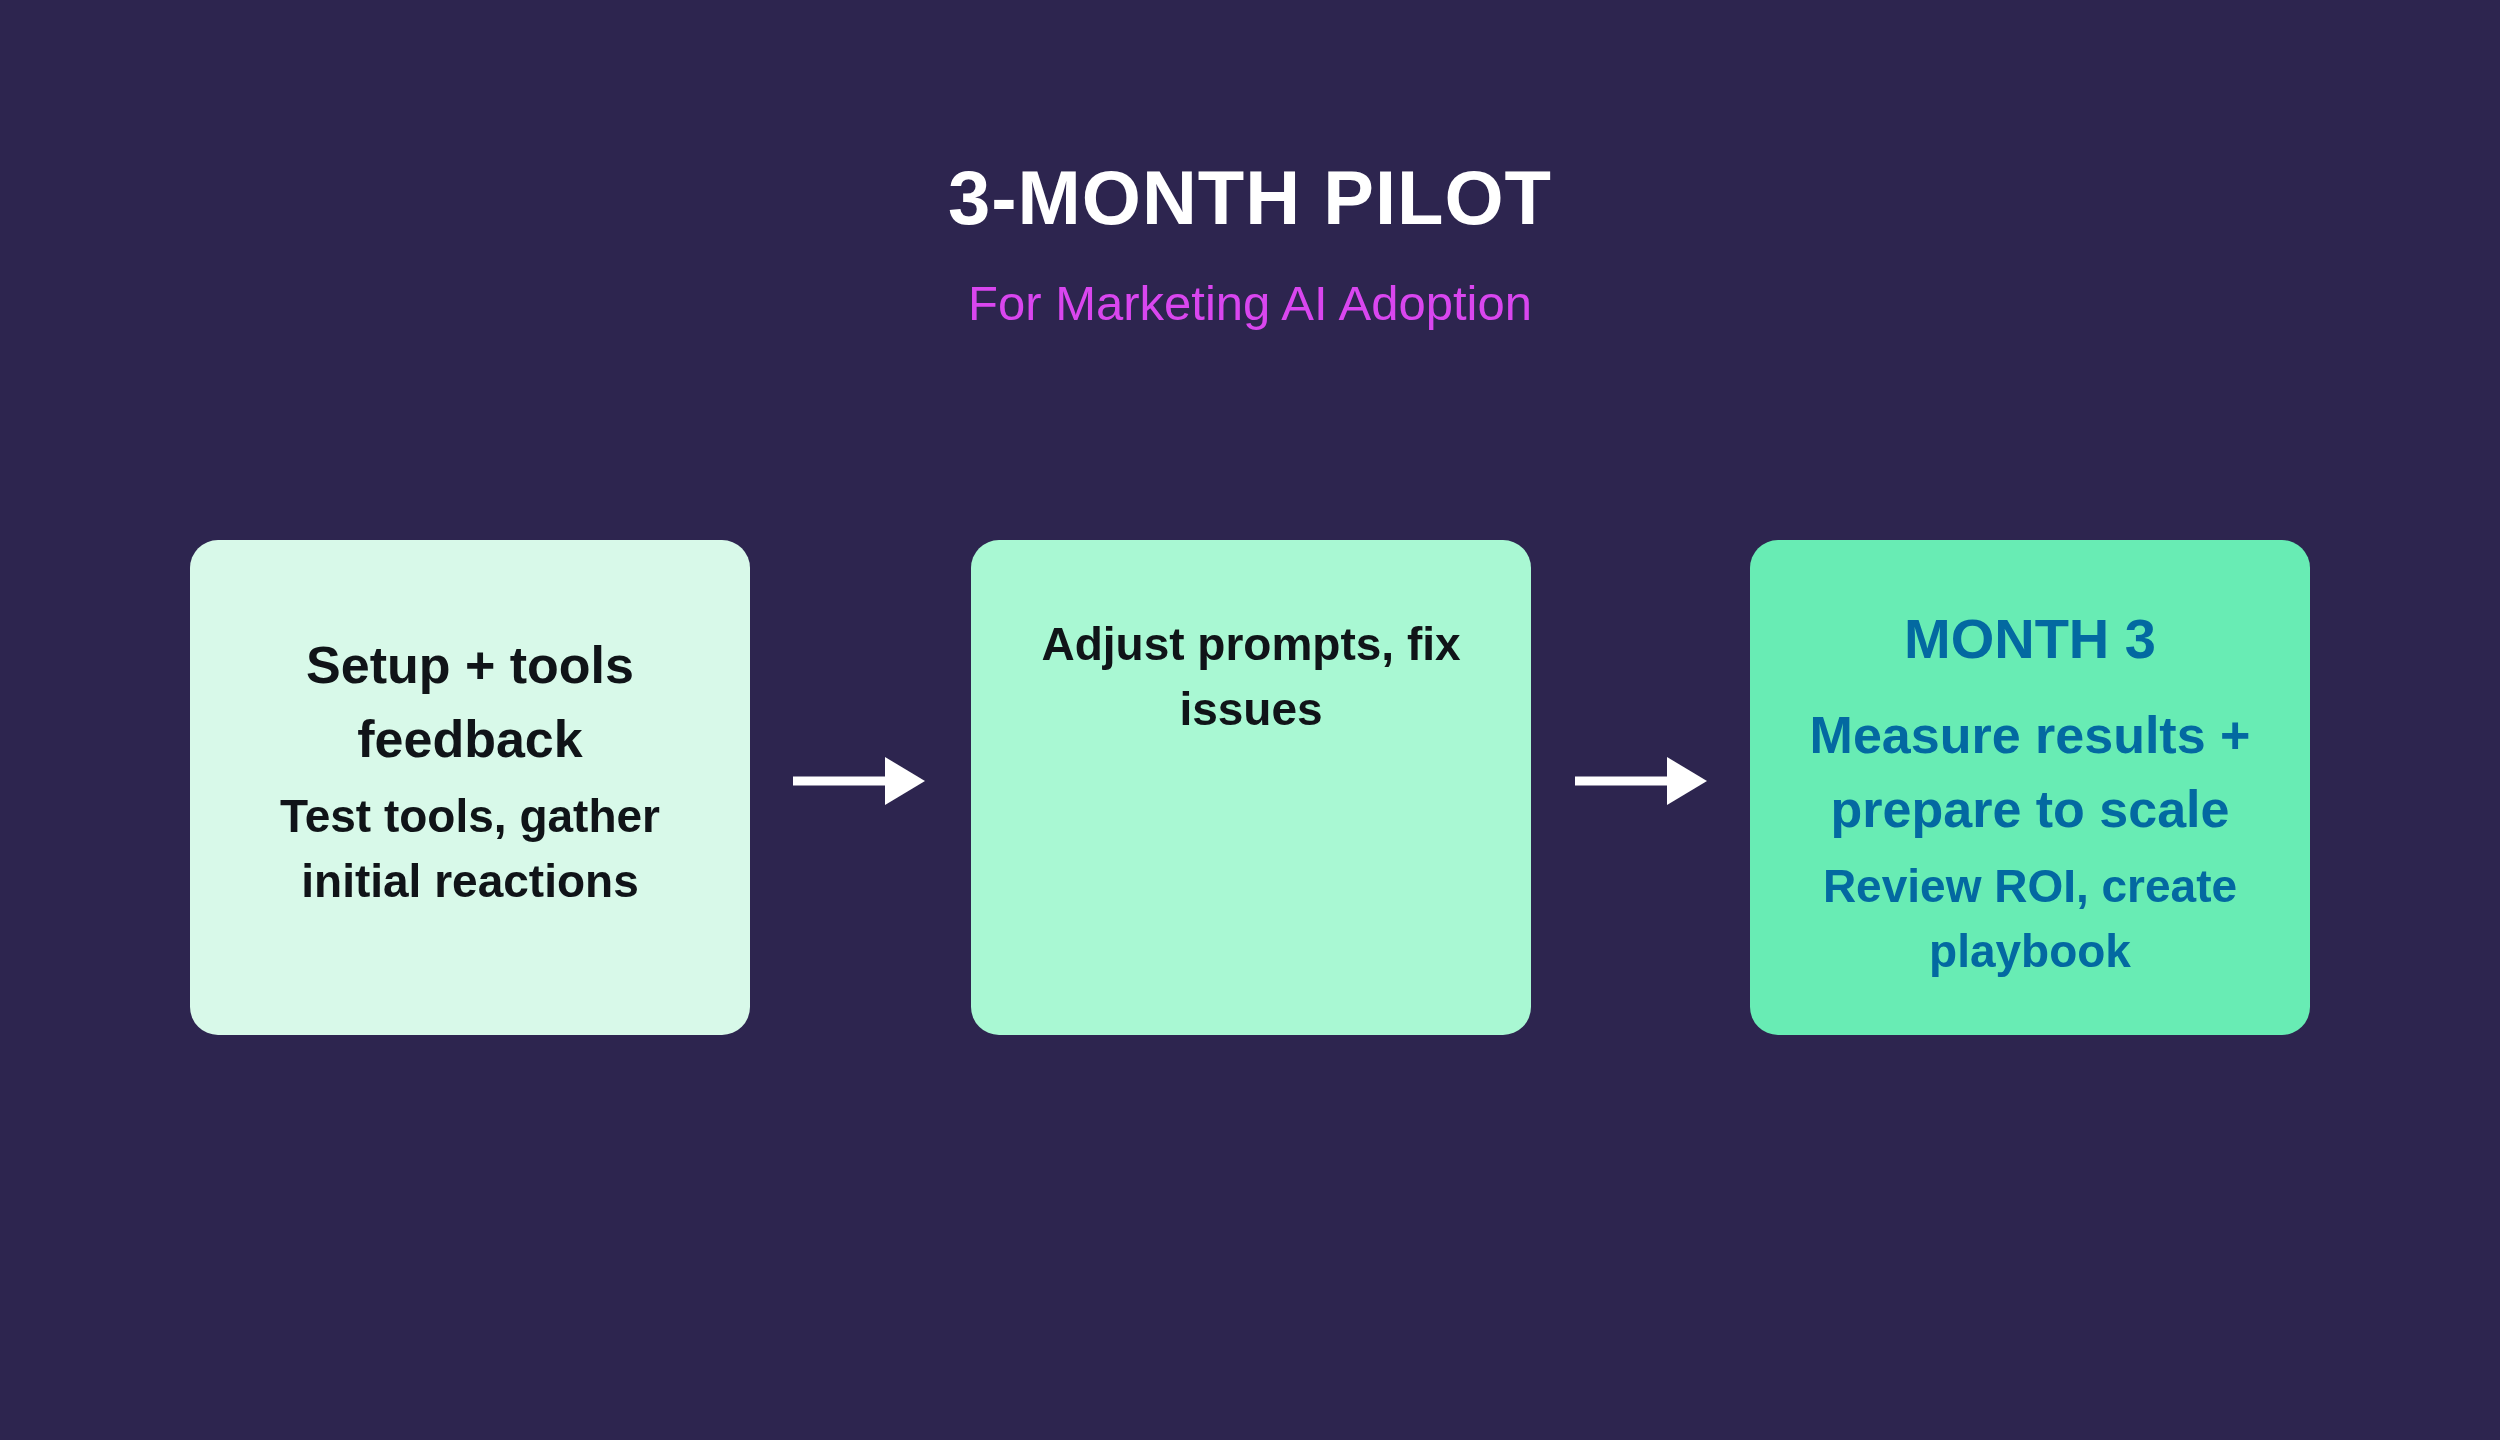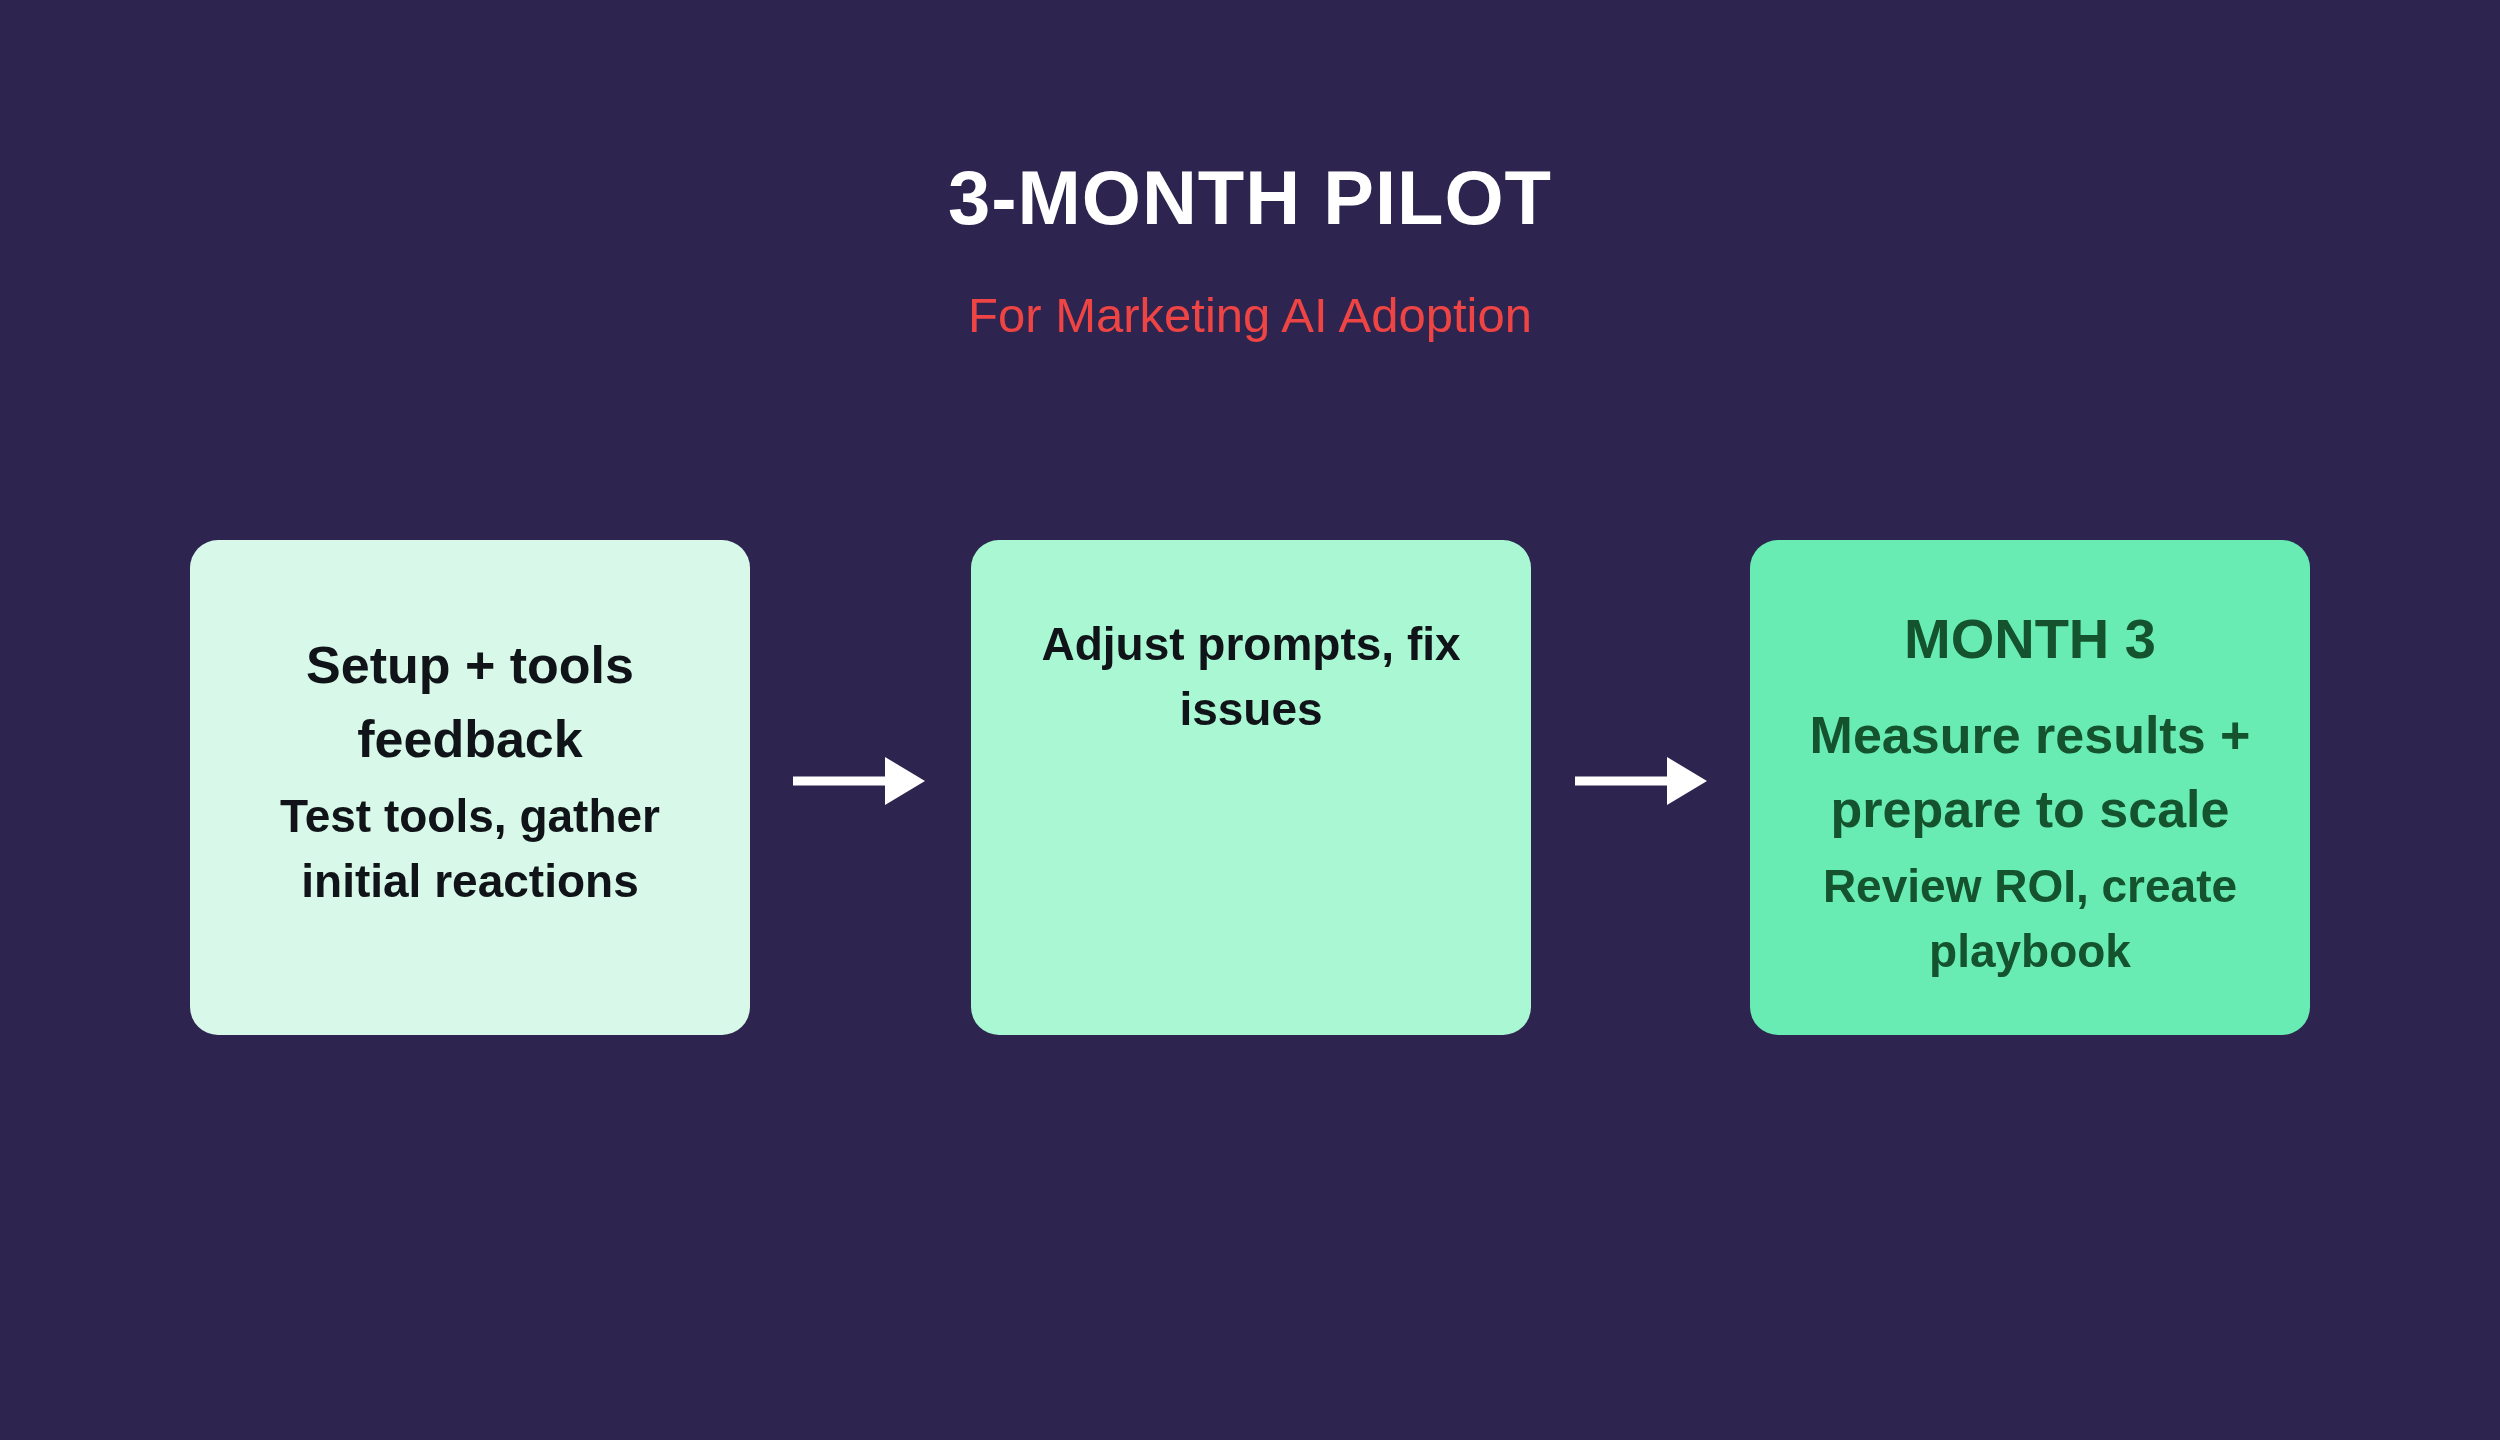--- a/index.html
+++ b/index.html
@@ -31,22 +31,21 @@
   }
   .page-subtitle {
     position: absolute;
     top: 272px;
     left: 0;
     width: 2500px;
     text-align: center;
     font-size: 49px;
     line-height: 62px;
     font-weight: 400;
-    color: #ef4444;
-    margin-top: 12px;
+    color: #d946ef;
   }
   .month-card {
     position: absolute;
     top: 540px;
     width: 560px;
     height: 495px;
     border-radius: 28px;
     box-sizing: border-box;
     padding: 64px 40px 40px 40px;
     text-align: center;
@@ -109,19 +108,19 @@
     <p class="month-description">Adjust prompts, fix issues</p>
   </div>
 
   <div class="flow-arrow arrow-2">
     <svg viewBox="0 0 132 48">
       <rect x="0" y="19.5" width="96" height="9" fill="currentColor"></rect>
       <polygon points="92,0 132,24 92,48" fill="currentColor"></polygon>
     </svg>
   </div>
 
-  <div class="month-card card-3" style="background-color: rgb(104, 236, 180); color: #14532d;">
+  <div class="month-card card-3" style="background-color: rgb(104, 236, 180); color: #0369a1;">
     <h3 class="month-heading">MONTH 3</h3>
     <p class="month-subheading">Measure results + prepare to scale</p>
     <p class="month-description">Review ROI, create playbook</p>
   </div>
 
 </div>
 
 </body></html>

